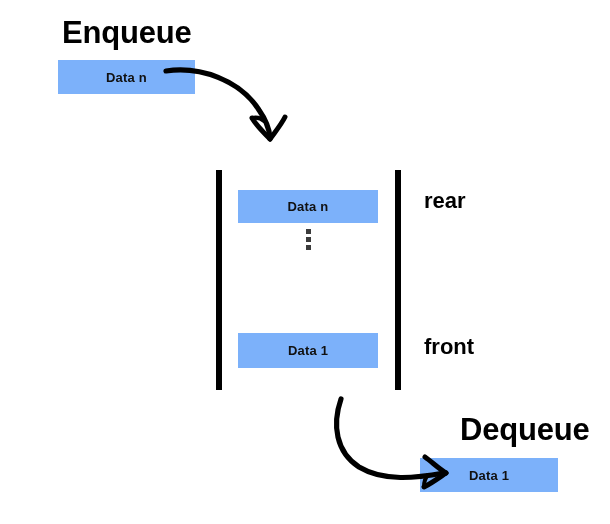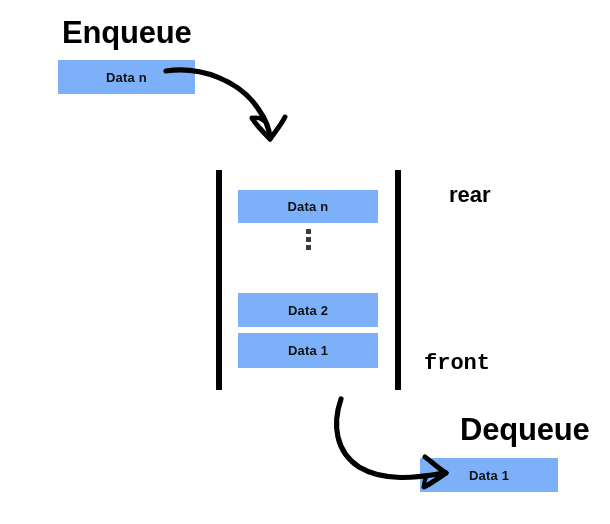--- a/index.html
+++ b/index.html
@@ -101,22 +101,22 @@
   
   .pointer-label {
     position: absolute;
     font-family: "Liberation Sans", sans-serif;
     font-weight: bold;
     font-size: 22px;
     line-height: 22px;
     color: #000000;
     white-space: nowrap;
   }
-  #label-rear  { left: 424px; top: 184px; margin-left: 25px; }
-  #label-front { left: 424px; top: 353px; font-family: Liberation Mono, monospace; }
+  #label-rear  { left: 424px; top: 190px; }
+  #label-front { left: 424px; top: 336px; }
 </style>
 </head>
 <body>
 
 <div id="canvas">
 
   <div id="enqueue-title" class="section-title">Enqueue</div>
 
   <div id="enqueue-box" class="data-box">
     <span class="box-label">Data n</span>
@@ -129,23 +129,20 @@
     <span class="box-label">Data n</span>
   </div>
 
   <div id="queue-ellipsis">
     <span class="dot"></span>
     <span class="dot"></span>
     <span class="dot"></span>
   </div>
 
 
-  <div id="slot-2" class="data-box queue-slot">
-    <span class="box-label">Data 2</span>
-  </div>
 
   <div id="slot-1" class="data-box queue-slot">
     <span class="box-label">Data 1</span>
   </div>
 
   <div id="label-rear" class="pointer-label">rear</div>
 
   <div id="label-front" class="pointer-label">front</div>
 
   <div id="dequeue-title" class="section-title">Dequeue</div>

